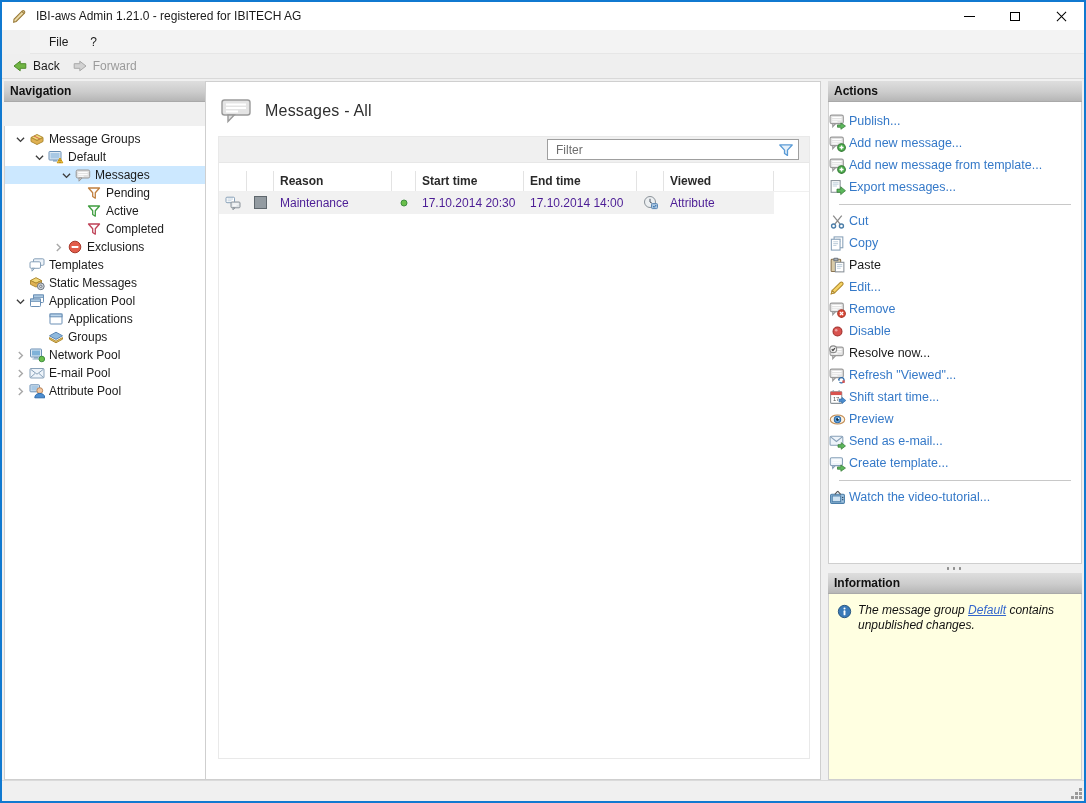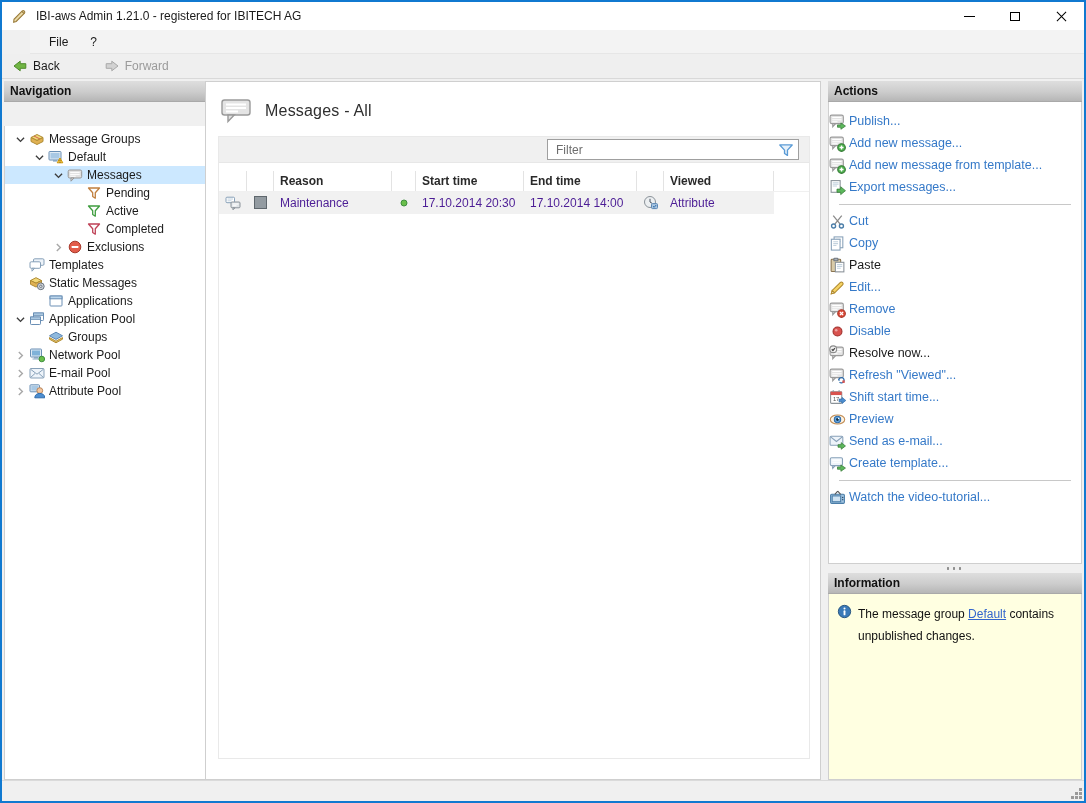--- a/index.html
+++ b/index.html
@@ -16,34 +16,34 @@
   .titlebar .app-icon{width:17px;height:17px;margin:0 8px 0 9px;}
   .titlebar .title-text{font-size:12px;color:#1a1a1a;}
   .win-controls{margin-left:auto;display:flex;height:100%;}
   .win-btn{width:46px;height:100%;display:flex;align-items:center;justify-content:center;cursor:default;}
   .glyph-min{width:11px;height:1px;background:#000;display:block;}
   .glyph-max{width:10px;height:9px;border:1px solid #000;display:block;}
   .glyph-close{width:11px;height:11px;display:block;}
   
   .menubar{position:absolute;left:0;top:28px;right:0;height:24px;background:#f3f3f3;display:flex;align-items:stretch;padding-left:8px;border-bottom:1px solid #e6e6e6;margin-left:28px;}
   .menu-item{padding:0 11px;display:flex;align-items:center;color:#1a1a1a;}
-  .toolbar{position:absolute;left:0;top:52px;right:0;height:25px;background:#efefef;display:flex;align-items:center;padding-left:6px;border-bottom:1px solid #d9d9d9;gap:32px;}
+  .toolbar{position:absolute;left:0;top:52px;right:0;height:25px;background:#efefef;display:flex;align-items:center;padding-left:6px;border-bottom:1px solid #d9d9d9;}
   .tool-btn{display:flex;align-items:center;gap:5px;padding:2px 8px 2px 4px;border-radius:2px;}
   .tool-btn .ticon{width:16px;height:16px;}
   .tool-btn.disabled{color:#9b9b9b;}
   
   .content{position:absolute;left:0;top:77px;right:0;bottom:21px;background:#f0f0f0;}
   .panel-header{height:21px;line-height:21px;padding-left:6px;font-weight:bold;color:#111;
     background:linear-gradient(180deg,#dedede 0%,#cccccc 55%,#b6b6b6 100%);
     border-bottom:1px solid #a9a9a9;}
   
   .nav-panel{position:absolute;left:2px;top:2px;width:225px;bottom:0;display:flex;flex-direction:column;gap:24px;}
   .nav-body{flex:1;background:#fff;border:1px solid #cfcfcf;border-top:none;overflow:hidden;padding-top:4px;}
   .tree-row{height:18px;display:flex;align-items:center;white-space:nowrap;cursor:default;}
-  .tree-row.selected{background:var(--selection,#cce8ff);}
+  .tree-row.selected{background:var(--selection,#cce8ff);padding-left:8px;}
   .tree-indent{display:inline-block;height:1px;}
   .tree-expander{width:15px;height:15px;flex:0 0 15px;}
   .tree-expander svg,.tree-icon svg{width:100%;height:100%;display:block;}
   .tree-icon{width:16px;height:16px;flex:0 0 16px;margin:0 4px 0 1px;}
   .tree-label{padding-right:4px;}
   
   .center-panel{position:absolute;left:203px;top:2px;width:616px;bottom:0;background:#fff;border:1px solid #cfcfcf;}
   .doc-title{position:absolute;left:13px;top:13px;display:flex;align-items:center;gap:12px;}
   .doc-title .big-icon{width:34px;height:32px;}
   .doc-title .big-icon svg{width:100%;height:100%;}
@@ -71,21 +71,21 @@
   .action-item .aicon svg{width:100%;height:100%;display:block;}
   .action-item .alabel{color:var(--accent,#3579c8);font-size:12.5px;}
   .action-item.disabled .alabel{color:#1a1a1a;}
   .action-sep{height:1px;background:#c8c8c8;margin:6px 10px 5px 10px;}
   .v-splitter{height:9px;background:#f0f0f0;display:flex;align-items:center;justify-content:center;cursor:ns-resize;}
   .grip-dots{width:20px;height:3px;background-image:radial-gradient(circle,#8f8f8f 1.1px,transparent 1.3px);background-size:6px 3px;background-repeat:repeat-x;}
   .info-body{flex:1;background:var(--info-bg,#ffffe1);border:1px solid #cfcfcf;border-top:none;padding:9px 8px;}
   .info-line{display:flex;gap:6px;}
   .info-ic{width:15px;height:15px;flex:0 0 15px;margin-top:1px;}
   .info-ic svg{width:100%;height:100%;}
-  .info-text{line-height:22px;color:#111;}
+  .info-text{line-height:15px;color:#111;font-style:italic;}
   .info-text a{color:#3366cc;text-decoration:underline;cursor:pointer;}
   
   .statusbar{position:absolute;left:0;right:0;bottom:0;height:21px;background:#f0f0f0;border-top:1px solid #dadada;}
   .resize-grip{position:absolute;right:1px;bottom:1px;width:13px;height:13px;}
 </style>
 </head>
 <body>
 
 <div class="window">
 
@@ -256,46 +256,46 @@
               <svg viewBox="0 0 16 16" xmlns="http://www.w3.org/2000/svg">
                 <path d="M1.5 5.5L7 2.7l5.5 2.8L7 8.2z" fill="#f2d878" stroke="#b08c34"></path>
                 <path d="M1.5 5.5v3.8L7 12l5.5-2.7V5.5L7 8.2z" fill="#e0b152" stroke="#b08c34"></path>
                 <circle cx="11.8" cy="11.3" r="3.4" fill="#cdd2d8" stroke="#6d7680"></circle>
                 <circle cx="11.8" cy="11.3" r="1.2" fill="#f2f4f6" stroke="#6d7680"></circle>
               </svg>
             </span>
             <span class="tree-label">Static Messages</span>
           </div>
           <div class="tree-row">
-            <span class="tree-indent" style="width: 27px;"></span>
-            <span class="tree-expander"></span>
-            <span class="tree-icon">
-              <svg viewBox="0 0 16 16" xmlns="http://www.w3.org/2000/svg">
-                <rect x="2" y="3" width="12" height="10" rx="0.8" fill="#fff" stroke="#6a8fb5"></rect>
-                <rect x="2" y="3" width="12" height="2.8" fill="#bcd6ec" stroke="#6a8fb5"></rect>
-              </svg>
-            </span>
-            <span class="tree-label">Applications</span>
-          </div>
-          <div class="tree-row">
             <span class="tree-indent" style="width: 8px;"></span>
             <span class="tree-expander">
               <svg viewBox="0 0 16 16" xmlns="http://www.w3.org/2000/svg">
                 <path d="M4.2 6.2L8 10l3.8-3.8" fill="none" stroke="#3c3c3c" stroke-width="1.5"></path>
               </svg>
             </span>
             <span class="tree-icon">
               <svg viewBox="0 0 16 16" xmlns="http://www.w3.org/2000/svg">
                 <rect x="4.5" y="2" width="10" height="7.5" rx="0.8" fill="#fff" stroke="#6a8fb5"></rect>
                 <rect x="4.5" y="2" width="10" height="2.3" fill="#bcd6ec" stroke="#6a8fb5"></rect>
                 <rect x="1.5" y="6" width="10" height="7.5" rx="0.8" fill="#fff" stroke="#6a8fb5"></rect>
                 <rect x="1.5" y="6" width="10" height="2.3" fill="#bcd6ec" stroke="#6a8fb5"></rect>
               </svg>
             </span>
             <span class="tree-label">Application Pool</span>
+          </div>
+          <div class="tree-row">
+            <span class="tree-indent" style="width: 27px;"></span>
+            <span class="tree-expander"></span>
+            <span class="tree-icon">
+              <svg viewBox="0 0 16 16" xmlns="http://www.w3.org/2000/svg">
+                <rect x="2" y="3" width="12" height="10" rx="0.8" fill="#fff" stroke="#6a8fb5"></rect>
+                <rect x="2" y="3" width="12" height="2.8" fill="#bcd6ec" stroke="#6a8fb5"></rect>
+              </svg>
+            </span>
+            <span class="tree-label">Applications</span>
           </div>
           <div class="tree-row">
             <span class="tree-indent" style="width: 27px;"></span>
             <span class="tree-expander"></span>
             <span class="tree-icon">
               <svg viewBox="0 0 16 16" xmlns="http://www.w3.org/2000/svg">
                 <path d="M1.5 6.8L8 3.2l6.5 3.6L8 10.4z" fill="#8fb9dd" stroke="#5b87b5"></path>
                 <path d="M1.5 8.6v1.6L8 13.8l6.5-3.6V8.6L8 12.2z" fill="#ecc765" stroke="#b08c34"></path>
               </svg>
             </span>

